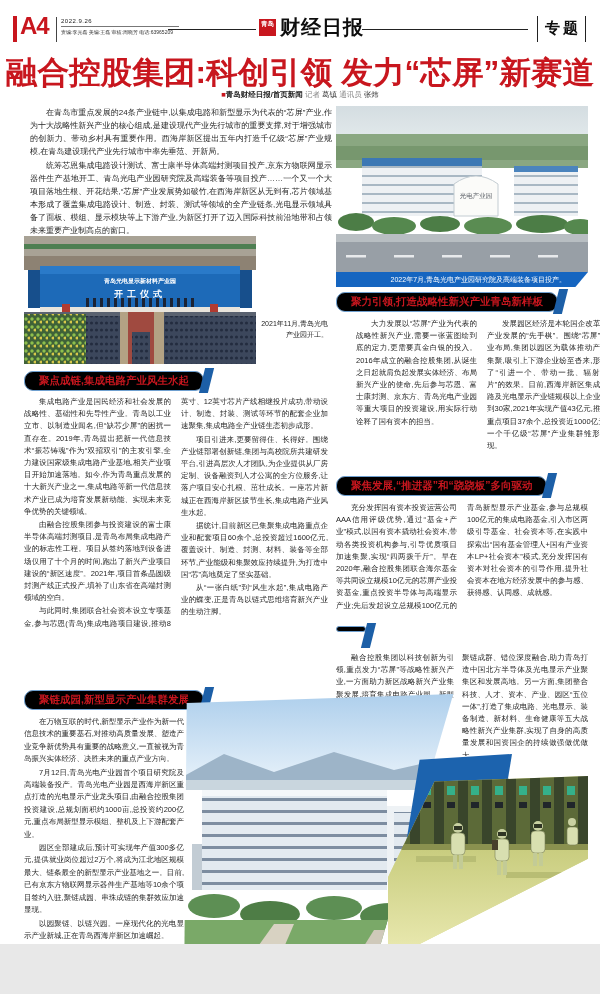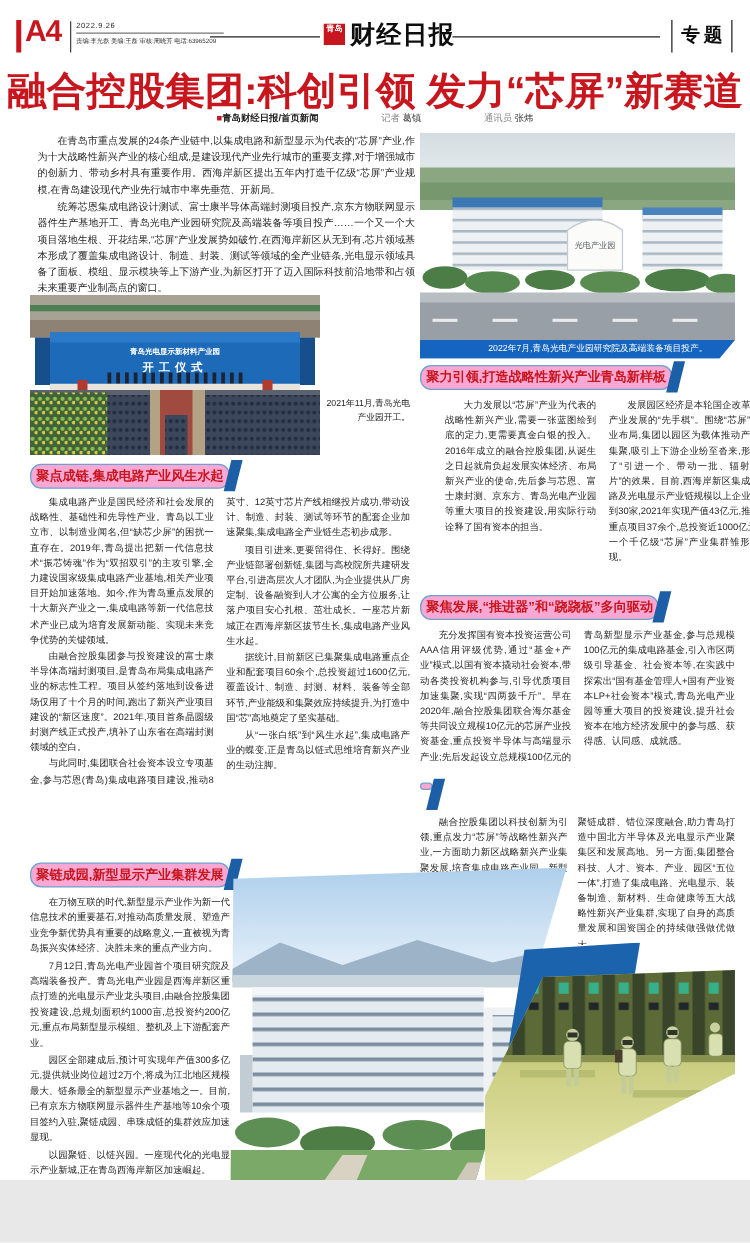--- a/index.html
+++ b/index.html
@@ -24,37 +24,37 @@
   .paper-name { position:absolute; left:280px; top:14px; font-size:20px; font-weight:900; color:#0d0d0d; letter-spacing:1px; }
   .mast-vline1 { position:absolute; left:537px; top:16px; width:1px; height:26px; background:#222; }
   .mast-vline2 { position:absolute; left:585px; top:16px; width:1px; height:26px; background:#222; }
   .zhuanti { position:absolute; left:545px; top:19px; font-size:15px; font-weight:bold; color:#0d0d0d; letter-spacing:3px; }
   
   .headline { position:absolute; left:0; top:52px; width:100%; text-align:center;
     font-size:31px; font-weight:900; color:#c8161e; letter-spacing:0; transform:scaleX(1.02); }
   .byline { position:absolute; left:0; top:90px; width:100%; text-align:center; font-size:7.5px; color:#333; }
   .byline .src { font-weight:bold; color:#222; }
   .byline .sq { color:#c8161e; }
-  .byline .lab { color:#888;margin-left:48px; }
+  .byline .lab { color:#888; }
   
   .bodytxt { text-align:justify; color:#262626; overflow:hidden; }
   .bodytxt p { text-indent:2em; margin-bottom:1px; }
   .intro { position:absolute; left:30px; top:106px; width:302px; height:128px; font-size:8px; line-height:13px; }
   .twocol { column-count:2; column-gap:10px; font-size:7.5px; line-height:12.2px; }
   .l1body { position:absolute; left:24px; top:396px; width:304px; height:290px; }
   .r1body { position:absolute; left:336px; top:318px; width:252px; height:154px;margin-left:20px; }
   .r2body { position:absolute; left:336px; top:502px; width:252px; height:120px; }
   .r3wrap { position:absolute; left:336px; top:652px; width:252px; display:flex; gap:8px; }
   .r3a { width:118px; height:46px; font-size:7.5px; line-height:12.2px; }
   .r3b { width:126px; height:104px; font-size:7.5px; line-height:12.2px; }
   .l2body { position:absolute; left:24px; top:716px; width:160px; height:272px; font-size:7.5px; line-height:12.4px; }
   
   .sechead { position:absolute; display:inline-flex; align-items:center;
-    border:1.5px solid #6fa0d0; border-radius:9px; background:#f9a8d4;
-    padding:2px 4px; font-size:10.5px; font-weight:bold; color:#c8161e; white-space:nowrap; }
+    border:1.5px solid #6fa0d0; border-radius:9px; background:#000000;
+    padding:2px 14px; font-size:10.5px; font-weight:bold; color:#c8161e; white-space:nowrap; }
   .sechead .flag { position:absolute; right:-8px; top:-4px; width:9px; height:25px;
     background:#1c5fa7; transform:skewX(-14deg); }
   .hL1 { left:24px; top:371px; }
   .hL2 { left:24px; top:690px; }
   .hR1 { left:336px; top:292px; }
   .hR2 { left:336px; top:476px; }
   .hR3 { left:336px; top:626px; }
   
   .photo { position:absolute; overflow:hidden; }
   .topphoto { left:336px; top:106px; width:252px; height:166px; }
@@ -233,21 +233,21 @@
     <p>据统计,目前新区已集聚集成电路重点企业和配套项目60余个,总投资超过1600亿元,覆盖设计、制造、封测、材料、装备等全部环节,产业能级和集聚效应持续提升,为打造中国“芯”高地奠定了坚实基础。</p>
     <p>从“一张白纸”到“风生水起”,集成电路产业的蝶变,正是青岛以链式思维培育新兴产业的生动注脚。</p>
   </div>
 
   <div class="r1body bodytxt twocol">
     <p>大力发展以“芯屏”产业为代表的战略性新兴产业,需要一张蓝图绘到底的定力,更需要真金白银的投入。2016年成立的融合控股集团,从诞生之日起就肩负起发展实体经济、布局新兴产业的使命,先后参与芯恩、富士康封测、京东方、青岛光电产业园等重大项目的投资建设,用实际行动诠释了国有资本的担当。</p>
     <p>发展园区经济是本轮国企改革与产业发展的“先手棋”。围绕“芯屏”产业布局,集团以园区为载体推动产业集聚,吸引上下游企业纷至沓来,形成了“引进一个、带动一批、辐射一片”的效果。目前,西海岸新区集成电路及光电显示产业链规模以上企业达到30家,2021年实现产值43亿元,推进重点项目37余个,总投资近1000亿元,一个千亿级“芯屏”产业集群雏形初现。</p>
   </div>
 
   <div class="r2body bodytxt twocol">
-    <p>充分发挥国有资本投资运营公司AAA信用评级优势,通过“基金+产业”模式,以国有资本撬动社会资本,带动各类投资机构参与,引导优质项目加速集聚,实现“四两拨千斤”。早在2020年,融合控股集团联合海尔基金等共同设立规模10亿元的芯屏产业投资基金,重点投资半导体与高端显示产业;先后发起设立总规模100亿元的青岛新型显示产业基金,参与总规模100亿元的集成电路基金,引入市区两级引导基金、社会资本等,在实践中探索出“国有基金管理人+国有产业资本LP+社会资本”模式,青岛光电产业园等重大项目的投资建设,提升社会资本在地方经济发展中的参与感、获得感、认同感、成就感。</p>
+    <p>充分发挥国有资本投资运营公司AAA信用评级优势,通过“基金+产业”模式,以国有资本撬动社会资本,带动各类投资机构参与,引导优质项目加速集聚,实现“四两拨千斤”。早在2020年,融合控股集团联合海尔基金等共同设立规模10亿元的芯屏产业投资基金,重点投资半导体与高端显示产业;先后发起设立总规模100亿元的青岛新型显示产业基金,参与总规模100亿元的集成电路基金,引入市区两级引导基金、社会资本等,在实践中探索出“国有基金管理人+国有产业资本LP+社会资本”模式,充分发挥国有资本对社会资本的引导作用,提升社会资本在地方经济发展中的参与感、获得感、认同感、成就感。</p>
 
   </div>
 
   <div class="r3wrap">
     <div class="r3a bodytxt">
       <p>融合控股集团以科技创新为引领,重点发力“芯屏”等战略性新兴产业,一方面助力新区战略新兴产业集聚发展,培育集成电路产业园、新型显示产业园两个青岛重点建设的新兴产业“千亩园区”,实现了“芯屏”产业上下游产业</p>
     </div>
     <div class="r3b bodytxt">
       <p style="text-indent:0">聚链成群、错位深度融合,助力青岛打造中国北方半导体及光电显示产业聚集区和发展高地。另一方面,集团整合科技、人才、资本、产业、园区“五位一体”,打造了集成电路、光电显示、装备制造、新材料、生命健康等五大战略性新兴产业集群,实现了自身的高质量发展和国资国企的持续做强做优做大。</p>
 

